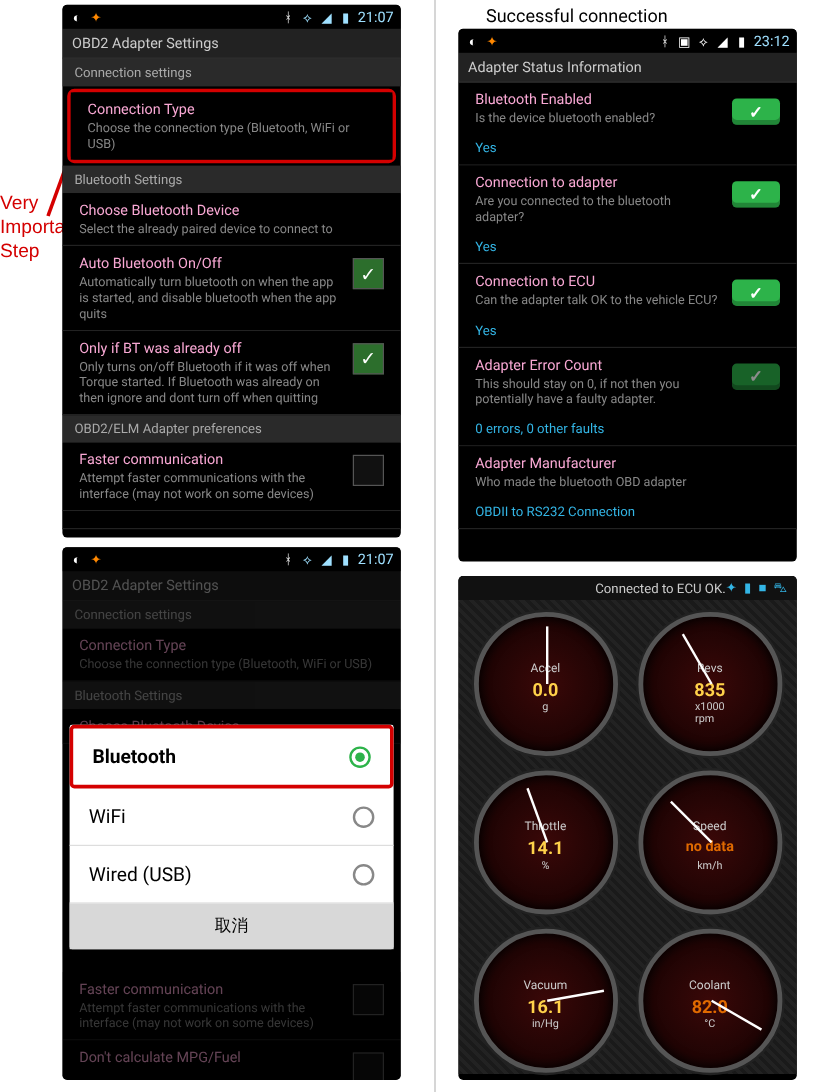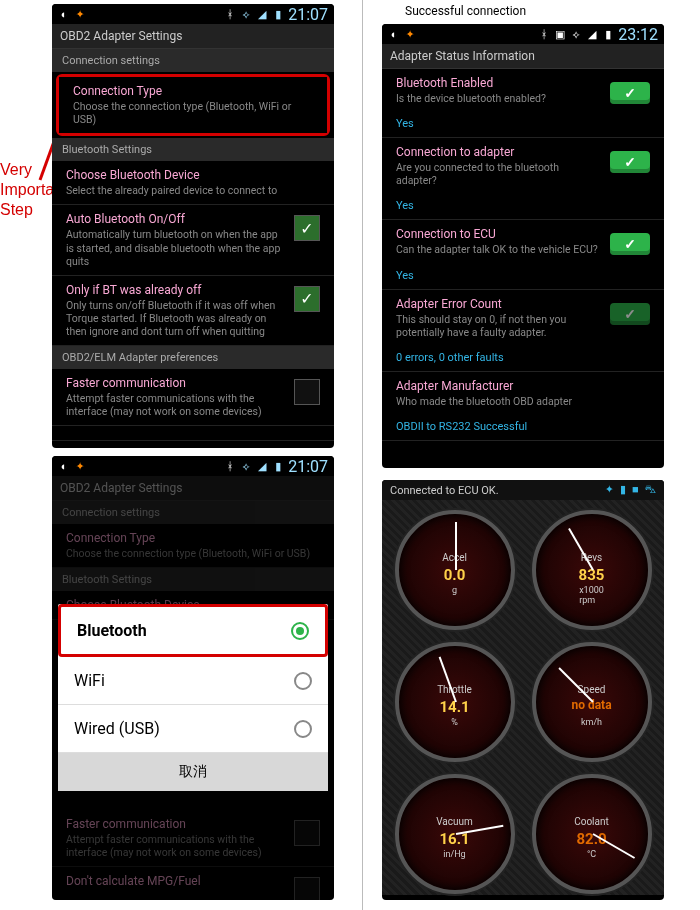--- a/index.html
+++ b/index.html
@@ -23,21 +23,21 @@
     background: #000;
     display: flex;
     align-items: center;
     justify-content: space-between;
     padding: 0 6px;
     color: #fff;
     font-size: 11px;
   }
   .sb-left, .sb-right { display:flex; align-items:center; gap:4px; }
   .sb-icon { width:12px; height:12px; display:inline-flex; align-items:center; justify-content:center; font-size:11px; }
-  .clock { color:#9fe0ff; font-size:16px; }
+  .clock { color:#9fe0ff; font-size:12px; }
   
   .titlebar {
     background:#222;
     color:#ccc;
     font-size:12px;
     padding:5px 8px;
     border-bottom:1px solid #333;
   }
   .section-header {
     background:#2a2a2a;
@@ -80,21 +80,21 @@
   
   .annot {
     position:absolute; left:0; top:160px; width:80px;
     color:#d40000; font-size:16px; line-height:1.25; text-align:left; font-family:Arial;
   }
   .arrow {
     position:absolute; left:30px; top:65px; width:60px; height:120px; pointer-events:none;
   }
   
   .lbl-success {
-    position:absolute; left:405px; top:4px; font-size:12px; color:#000;
+    position:absolute; left:405px; top:4px; font-size:15px; color:#000;
   }
   
   .dimmed .titlebar, .dimmed .section-header, .dimmed .row { opacity:.4; }
   .dialog {
     position:absolute; left:6px; right:6px; top:148px;
     background:#fff; color:#000; border-radius:2px;
     box-shadow:0 4px 14px rgba(0,0,0,.6);
   }
   .dlg-opt {
     display:flex; align-items:center; justify-content:space-between;
@@ -108,21 +108,21 @@
   }
   .dlg-redbox { border:3px solid #d40000; border-radius:4px;font-weight:bold; }
   
   .gauge-screen {
     background: repeating-linear-gradient(45deg,#1a1a1a,#1a1a1a 3px,#222 3px,#222 6px);
     height:415px;
     position:relative;
   }
   .gs-bar{
     height:20px;background:#111;color:#ccc;font-size:11px; display:flex;align-items:center;
-    justify-content:space-between; padding:0 8px;
+    justify-content:flex-end; padding:0 8px;
   }
   .gs-bar-icons{ display:flex; gap:6px; color:#33b5e5;}
   .gauges-grid { display:grid; grid-template-columns:1fr 1fr; gap:12px; padding:10px 10px; }
   .gauge {
     width:120px;height:120px;border-radius:50%;
     background:radial-gradient(circle at 50% 50%, #3a0808 0%, #200404 60%, #000 100%);
     border:4px solid #555;
     position:relative; margin:auto;
     box-shadow: inset 0 0 10px #000, 0 0 0 2px #222;
   }
@@ -335,21 +335,21 @@
         <div class="title">Adapter Error Count</div>
         <div class="sub">This should stay on 0, if not then you potentially have a faulty adapter.</div>
         <div class="val">0 errors, 0 other faults</div>
       </div>
     <div class="greenpill dim"></div>
   </div>
   <div class="row">
     <div class="txt">
         <div class="title">Adapter Manufacturer</div>
         <div class="sub">Who made the bluetooth OBD adapter</div>
-        <div class="val">OBDII to RS232 Successful</div>
+        <div class="val">OBDII to RS232 Connection</div>
       </div>
   </div>
 
 </div>
 
 <div class="phone" style="left:382px; top:480px; height:420px;">
   <div class="gauge-screen">
     <div class="gs-bar">
       <span>Connected to ECU OK.</span>
       <span class="gs-bar-icons">

